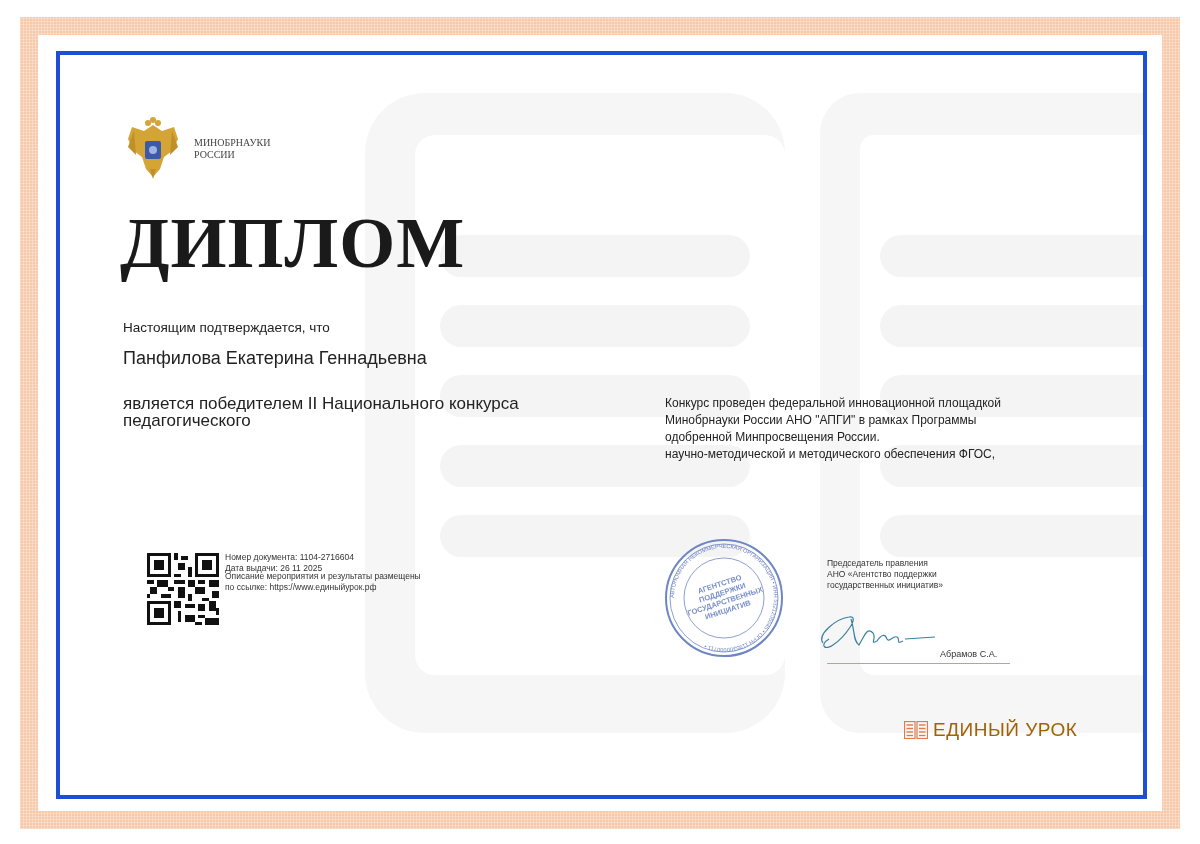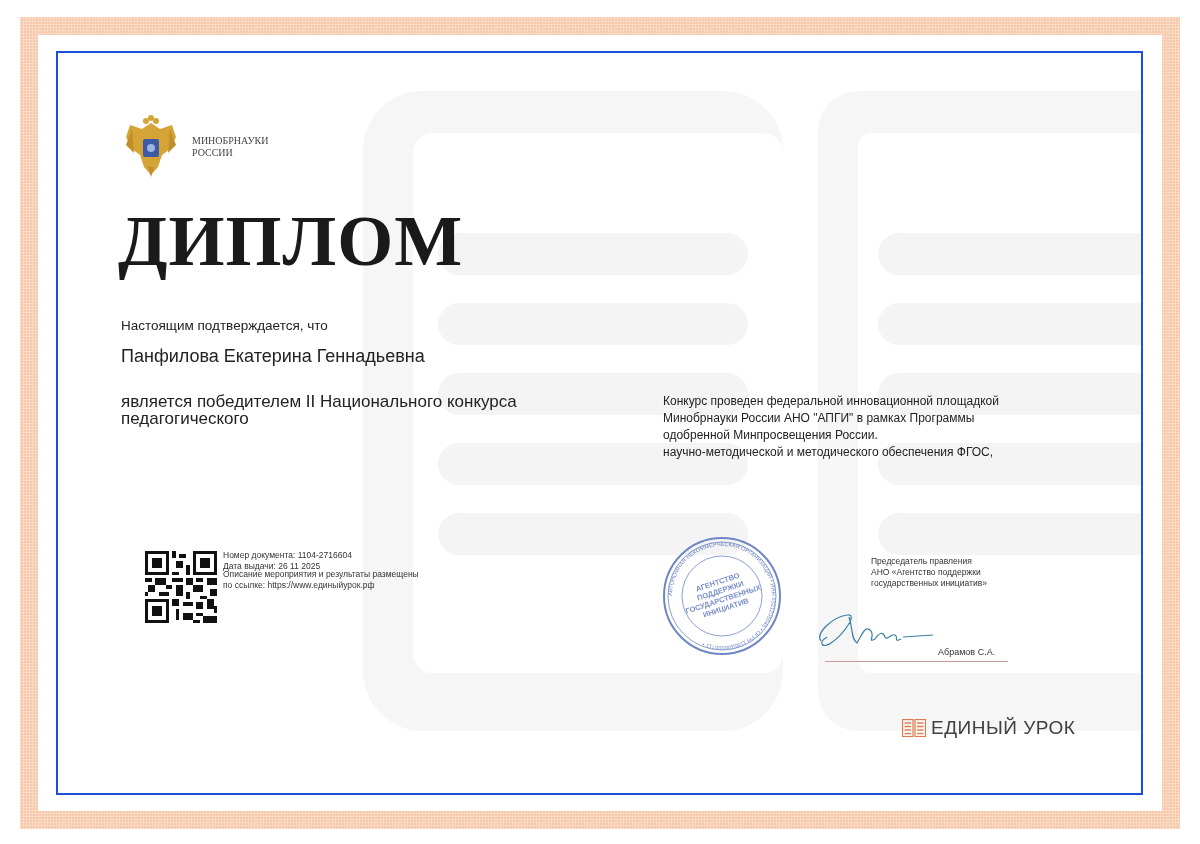--- a/index.html
+++ b/index.html
@@ -14,21 +14,21 @@
     background-image:
       repeating-linear-gradient(0deg, rgba(255,255,255,0.25) 0 1px, transparent 1px 3px),
       repeating-linear-gradient(90deg, rgba(255,255,255,0.25) 0 1px, transparent 1px 3px);
   }
   .white-margin {
     position: absolute; left: 38px; top: 35px; width: 1124px; height: 776px;
     background: #ffffff;
   }
   .inner-border {
     position: absolute; left: 56px; top: 51px; width: 1083px; height: 740px;
-    border: 2px solid #1d4ed8; background: #fff; overflow: hidden;
+    border: 4px solid #1d4ed8; background: #fff; overflow: hidden;
   }
   
   .wm { position: absolute; background: #f6f6f6; }
   .wm-book-left {
     left: 305px; top: 38px; width: 420px; height: 640px; border-radius: 60px;
   }
   .wm-book-left-inner {
     position: absolute; left: 355px; top: 80px; width: 370px; height: 540px;
     background: #fff; border-radius: 20px;
   }
@@ -64,31 +64,31 @@
   }
   .qr { position: absolute; left: 87px; top: 498px; width: 72px; height: 72px; }
   .doc-info {
     position: absolute; left: 165px; top: 497px; font-size: 8.5px; line-height: 11px; color: #333;
   }
   .doc-link {
     position: absolute; left: 165px; top: 516px; font-size: 8.5px; line-height: 11px; color: #333;
   }
   .stamp { position: absolute; left: 604px; top: 473px; width: 120px; height: 140px; }
   .signer {
-    position: absolute; left: 767px; top: 503px; font-size: 8.5px; line-height: 11px; color: #333; margin-left: 46px;
+    position: absolute; left: 767px; top: 503px; font-size: 8.5px; line-height: 11px; color: #333;
   }
   .signature { position: absolute; left: 755px; top: 550px; width: 140px; height: 50px; }
   .signer-name { position: absolute; left: 880px; top: 594px; font-size: 9px; color: #333; }
   .sign-line {
     position: absolute; left: 767px; top: 608px; width: 183px; height: 1px; background: #c89a9a;
   }
   .brand {
     position: absolute; left: 844px; top: 664px; display: flex; align-items: center; gap: 5px;
   }
-  .brand-text { font-size: 19px; color: #404040; letter-spacing: 0.5px; }
+  .brand-text { font-size: 19px; color: #a16207; letter-spacing: 0.5px; }
 </style>
 </head>
 <body>
 
 <div class="outer-frame"></div>
 <div class="white-margin"></div>
 
 <div class="inner-border">
 
   <div class="wm wm-book-left"></div>

